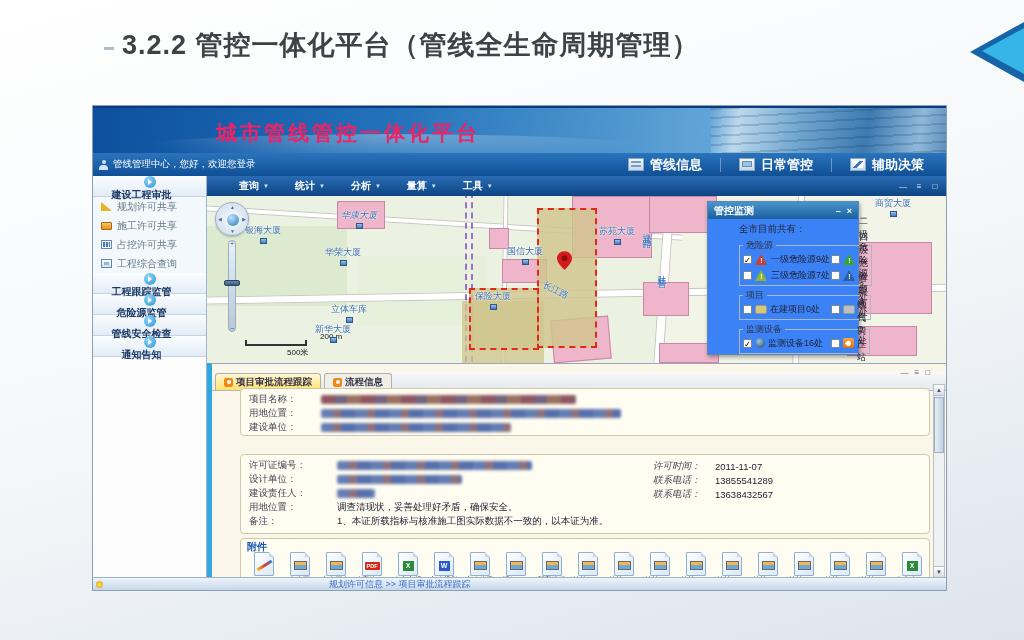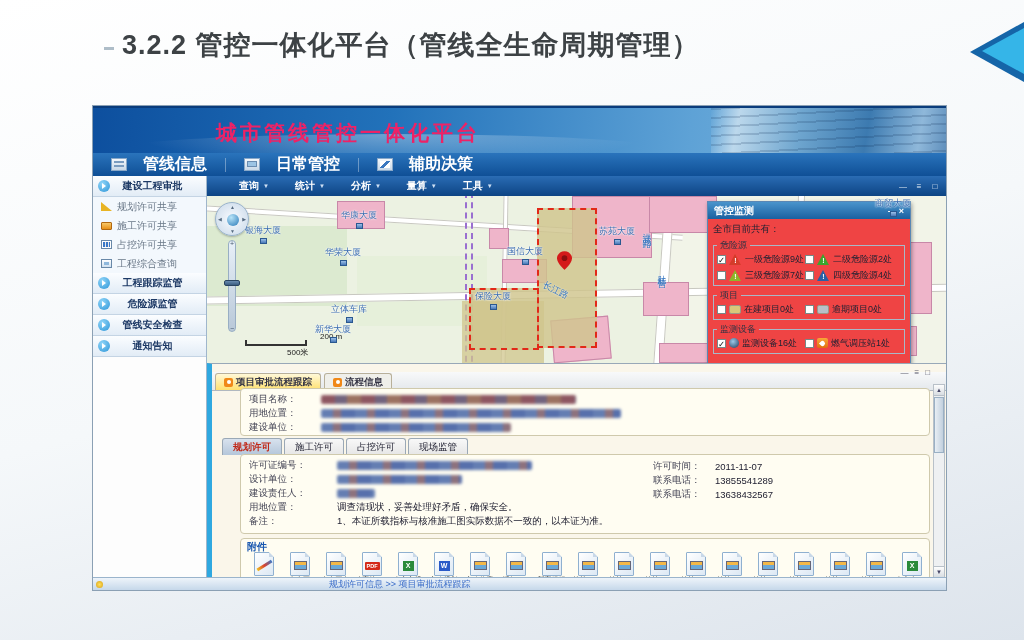--- a/index.html
+++ b/index.html
@@ -31,37 +31,37 @@
 
   .navbar { position:absolute; top:47px; left:0; right:0; height:23px; color:#fff;
             background:linear-gradient(#2a74bc,#0f4f96); display:flex; align-items:center; }
   .welcome { display:flex; align-items:center; gap:5px; margin-left:6px; font-size:9.5px; flex:1; }
   .user-ic { position:relative; width:9px; height:10px; flex:none; }
   .user-ic::before { content:""; position:absolute; top:0; left:2.5px; width:4px; height:4px;
             border-radius:50%; background:#cfe4f6; }
   .user-ic::after { content:""; position:absolute; bottom:0; left:0; width:9px; height:5px;
             border-radius:4px 4px 0 0; background:#cfe4f6; }
   .nav-items { display:flex; align-items:center; height:100%; margin-right:4px; }
-  .nav-item { display:flex; align-items:center; gap:16px; padding:0 18px; font-size:16px; font-weight:bold; }
+  .nav-item { display:flex; align-items:center; gap:6px; padding:0 18px; font-size:13px; font-weight:bold; }
   .nav-sep { width:1px; height:14px; background:rgba(255,255,255,.35); }
   .nav-ic { width:16px; height:13px; background:linear-gradient(#f4f8fc,#c8d8e8);
             border:1px solid #89a8c8; position:relative; flex:none; }
   .nav-ic-0::after { content:""; position:absolute; inset:2px;
             background:repeating-linear-gradient(#7a9cc0 0 2px,transparent 2px 4px); }
   .nav-ic-1::after { content:""; position:absolute; inset:2px 2px 3px 2px; background:#9cc4e4; border:1px solid #6a8cb0; }
   .nav-ic-2::after { content:""; position:absolute; inset:2px;
             background:linear-gradient(135deg,#fff 40%,#3a78c0 40% 60%,#fff 60%); }
 
   .content { position:absolute; top:70px; left:0; right:0; height:403px; }
 
   
   .sidebar { position:absolute; left:0; top:0; width:114px; height:403px; background:#fdfdfd;
              border-right:1px solid #9fb6cc; overflow:hidden; }
   .sb-group { height:21px; display:flex; align-items:center; cursor:pointer;
-              background:linear-gradient(#fbfdff,#e2ecf6); border-bottom:1px solid #c4d4e4; }
+              background:linear-gradient(#fbfdff,#e2ecf6); border-bottom:1px solid #c4d4e4;flex-direction:column; }
   .sb-circle { width:12px; height:12px; border-radius:50%; flex:none; margin:0 5px;
               background:radial-gradient(circle at 35% 30%,#8ed4f8,#2e96d8);
               display:flex; align-items:center; justify-content:center; }
   .sb-arrow { width:0; height:0; border-left:4px solid #fff; border-top:3px solid transparent; border-bottom:3px solid transparent; }
   .sb-glabel { flex:1; text-align:center; font-weight:bold; color:#1e3a66; font-size:10px; padding-right:16px; white-space:nowrap; }
   .sb-item { height:19px; display:flex; align-items:center; gap:5px; padding-left:8px;
              background:#f3f8fd; color:#6a7888; font-size:10px; white-space:nowrap; cursor:pointer; }
   .ruler-icon { width:0; height:0; border-bottom:9px solid #e8b424; border-right:11px solid transparent; flex:none; }
   .folder-icon { width:11px; height:8px; background:linear-gradient(#f8c868,#e89018);
              border:1px solid #b06810; border-radius:1px; flex:none; }
@@ -112,27 +112,27 @@
   .zs-plus { top:-1px; } .zs-minus { bottom:-1px; }
   .zthumb { left:17px; top:84px; width:16px; height:6px; border-radius:2px; cursor:grab;
              background:linear-gradient(#6a8cb0,#3a5c80); border:1px solid #2a4460; }
   .scale { left:38px; top:144px; width:62px; height:6px; border-bottom:2px solid #333;
            border-left:2px solid #333; border-right:2px solid #333; }
   .scale-label { left:80px; top:151px; font-size:8px; color:#222; }
   .scale-small { left:113px; top:136px; font-size:8px; color:#222; }
   .pin { left:350px; top:55px; }
 
   
-  .monitor { left:500px; top:5px; width:204px; background:#ef4444; border:1px solid #5a87b4;
+  .monitor { left:500px; top:5px; width:152px; background:#3b82f6; border:1px solid #5a87b4;
              box-shadow:1px 2px 4px rgba(0,0,0,.35); }
   .monitor-title { height:17px; background:linear-gradient(#4a94cc,#1a60a0); display:flex;
              align-items:center; color:#fff; font-weight:bold; font-size:10px; padding:0 6px; }
   .mt-controls { margin-left:auto; display:flex; gap:6px; font-size:9px; }
   .mt-controls span { cursor:pointer; }
-  .monitor-body { padding:2px 5px 10px; }
+  .monitor-body { padding:2px 5px 0;margin-left:26px; }
   .mp-summary { font-size:9.5px; color:#223; margin:2px 0; }
   .mp-fs { border:1px solid #a8b8c8; margin-top:3px; padding:0 3px 3px; }
   .mp-legend { font-size:9px; color:#334; padding:0 3px; }
   .mp-grid { display:grid; grid-template-columns:88px 1fr; row-gap:2px; }
   .mp-item { display:flex; align-items:center; gap:3px; font-size:9px; color:#223; height:14px; cursor:pointer; }
   .cb { width:9px; height:9px; background:#fff; border:1px solid #788; font-size:8.5px;
         line-height:8px; text-align:center; color:#111; flex:none; cursor:pointer; }
   .tri-wrap { position:relative; width:13px; height:12px; flex:none; }
   .tri { position:absolute; left:0; bottom:0; width:0; height:0; border-left:6.5px solid transparent;
          border-right:6.5px solid transparent; border-bottom:11px solid #d43c2a; }
@@ -160,21 +160,21 @@
   .dtab-ic::after { content:""; position:absolute; inset:2.5px; background:#fff; border-radius:50%; }
   .d-controls { position:absolute; right:16px; top:4px; display:flex; gap:6px; font-size:8px; color:#556; }
 
   .box1,.box2,.attach { position:absolute; left:28px; right:16px; background:#fffdf2;
             border:1px solid #cfc9ac; border-radius:4px; padding:3px 8px; }
   .box1 { top:24px; height:48px; }
   .box2 { top:90px; height:80px; }
   .frow { display:flex; align-items:center; height:14px; font-size:9.5px; white-space:nowrap; }
   .flabel { width:72px; color:#445; flex:none; }
   .box2 .flabel { width:88px; }
-  .rightcol .flabel { width:62px; }
+  .rightcol .flabel { width:62px;font-style:italic; }
   .fvalue { color:#223; }
   .redact { height:9px; border-radius:2px; filter:blur(1.6px); opacity:.85; display:inline-block; }
   .r-maroon { background:repeating-linear-gradient(90deg,#7a3a4a 0 14px,#5a4a6a 14px 26px,#8a5a4a 26px 40px); }
   .r-blue { background:repeating-linear-gradient(90deg,#4a68a8 0 12px,#7a5a6a 12px 20px,#3a58a0 20px 34px); }
   .rightcol { position:absolute; left:412px; top:4px; }
 
   .ptabs { position:absolute; left:10px; top:74px; display:flex; gap:2px; }
   .ptab { padding:2px 10px 1px; font-size:9.5px; background:linear-gradient(#f8f8f8,#e6e6e6);
           border:1px solid #9aa8b6; border-bottom:none; border-radius:3px 3px 0 0; color:#223; cursor:pointer; }
   .ptab.active { background:linear-gradient(#d8e2ee,#b4c6da); color:#c02818; font-weight:bold; }
@@ -231,20 +231,24 @@
 
   <div class="shot">
 
     <div class="banner">
       <div class="banner-photo"></div>
       <div class="banner-swoosh"></div>
       <div class="banner-title">城市管线管控一体化平台</div>
     </div>
 
     <div class="navbar">
+      <div class="welcome">
+        <span class="user-ic"></span>
+        <span>管线管理中心，您好，欢迎您登录</span>
+      </div>
       <div class="nav-items">
           <div class="nav-item">
             <span class="nav-ic nav-ic-0"></span>
             <span>管线信息</span>
           </div>
           <span class="nav-sep"></span>
           <div class="nav-item">
             <span class="nav-ic nav-ic-1"></span>
             <span>日常管控</span>
           </div>
@@ -465,21 +469,21 @@
             </div>
           </div>
         <div class="blabel" style="left: 38px; top: 28px;">
               <span>银海大厦</span>
               <span class="bico"></span>
             </div>
             <div class="blabel" style="left: 70px; top: 50px; margin-left: 48px;">
               <span>华荣大厦</span>
               <span class="bico"></span>
             </div>
-            <div class="blabel" style="left: 134px; top: 13px;">
+            <div class="blabel" style="left: 134px; top: 13px; font-style: italic;">
               <span>华康大厦</span>
               <span class="bico"></span>
             </div>
             <div class="blabel" style="left: 124px; top: 107px;">
               <span>立体车库</span>
               <span class="bico"></span>
             </div>
             <div class="blabel" style="left: 108px; top: 127px;">
               <span>新华大厦</span>
               <span class="bico"></span>
@@ -527,26 +531,20 @@
                   <span class="redact r-maroon" style="width: 255px;"></span>
                 </div><div class="frow">
                   <span class="flabel">用地位置：</span>
                   <span class="redact r-blue" style="width: 300px;"></span>
                 </div><div class="frow">
                   <span class="flabel">建设单位：</span>
                   <span class="redact r-blue" style="width: 190px;"></span>
                 </div></span>
           </div>
 
-          <div class="ptabs">
-              <div class="ptab active">规划许可</div>
-              <div class="ptab">施工许可</div>
-              <div class="ptab">占挖许可</div>
-              <div class="ptab">现场监管</div>
-            </div>
 
           <div class="box2" style="position:absolute;">
             <span style="display:contents"><div class="frow">
                   <span class="flabel">许可证编号：</span>
                   <span class="redact r-blue" style="width: 195px;"></span>
                 </div><div class="frow">
                   <span class="flabel">设计单位：</span>
                   <span class="redact r-blue" style="width: 125px;"></span>
                 </div><div class="frow">
                   <span class="flabel">建设责任人：</span>

